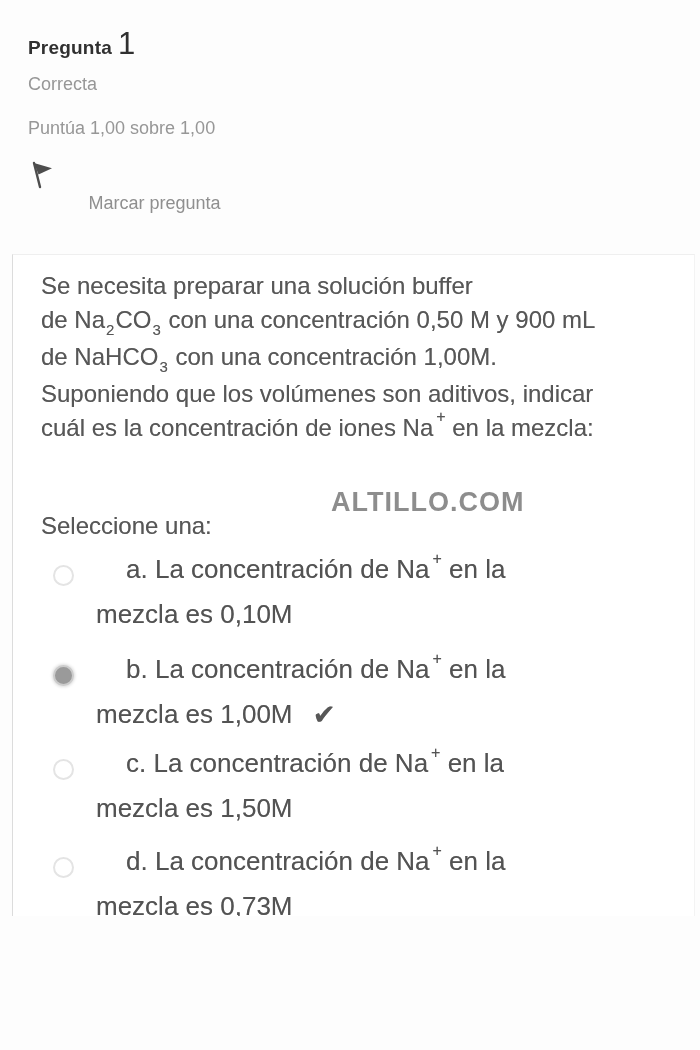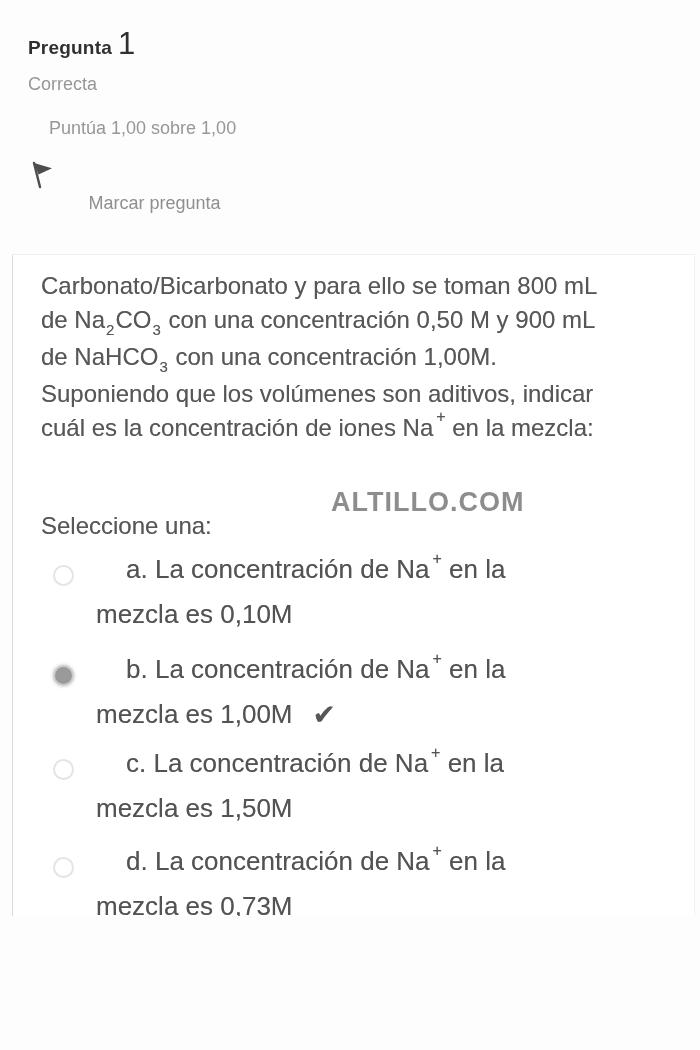--- a/index.html
+++ b/index.html
@@ -8,21 +8,21 @@
     font-family:"Liberation Sans","DejaVu Sans",sans-serif;
     background:#fdfdfd;
   }
   .page { position:relative; width:700px; height:916px; overflow:hidden; background:#fdfdfd; }
 
   
   .qtitle { position:absolute; left:28px; top:26px; color:#303030; }
   .qtitle .qword { font-size:19px; font-weight:bold; letter-spacing:0.2px; }
   .qtitle .qnum  { font-size:31px; font-weight:400; margin-left:6px; }
   .qstate { position:absolute; left:28px; top:74px;  font-size:18px; color:#979797; }
-  .qgrade { position:absolute; left:28px; top:118px; font-size:18px; color:#979797;margin-left:21px; }
+  .qgrade { position:absolute; left:28px; top:118px; font-size:18px; color:#979797; }
   .flagrow { position:absolute; left:30px; top:160px; cursor:pointer; }
   .flagrow .flagicon { display:inline-block; vertical-align:top; width:27px; height:29px; }
   .flagrow .flaglabel { display:inline-block; vertical-align:top; margin-left:27px; padding-top:5px;
     font-size:18px; color:#8f8f8f;margin-top:28px; }
 
   
   .qbox {
     position:absolute; left:12px; top:254px; width:683px; height:810px;
     background:#ffffff;
     border-left:1px solid #dcdcdc;
@@ -75,21 +75,21 @@
         <path d="M4 3 L22 8.2 L8.5 14.5 Z" fill="#4d4d4d"></path>
         <path d="M4 3 L10 27" stroke="#4d4d4d" stroke-width="2.4" stroke-linecap="round" fill="none"></path>
       </svg>
     </span>
     <span class="flaglabel">Marcar pregunta</span>
   </div>
 
   <div class="qbox">
 
     <div class="qtext">
-      <div class="qline"><span>Carbonato/Bicarbonato y para ello se toman 800 mL</span></div>
+      <div class="qline"><span>Se necesita preparar una solución buffer</span></div>
       <div class="qline"><span>de Na</span><sub>2</sub><span>CO</span><sub>3</sub><span> con una concentración 0,50 M y 900 mL</span></div>
       <div class="qline"><span>de NaHCO</span><sub>3</sub><span> con una concentración 1,00M.</span></div>
       <div class="qline"><span>Suponiendo que los volúmenes son aditivos, indicar</span></div>
       <div class="qline"><span>cuál es la concentración de iones Na</span><sup>+</sup><span> en la mezcla:</span></div>
     </div>
 
     <div class="watermark">ALTILLO.COM</div>
 
     <div class="prompt">Seleccione una:</div>
 

